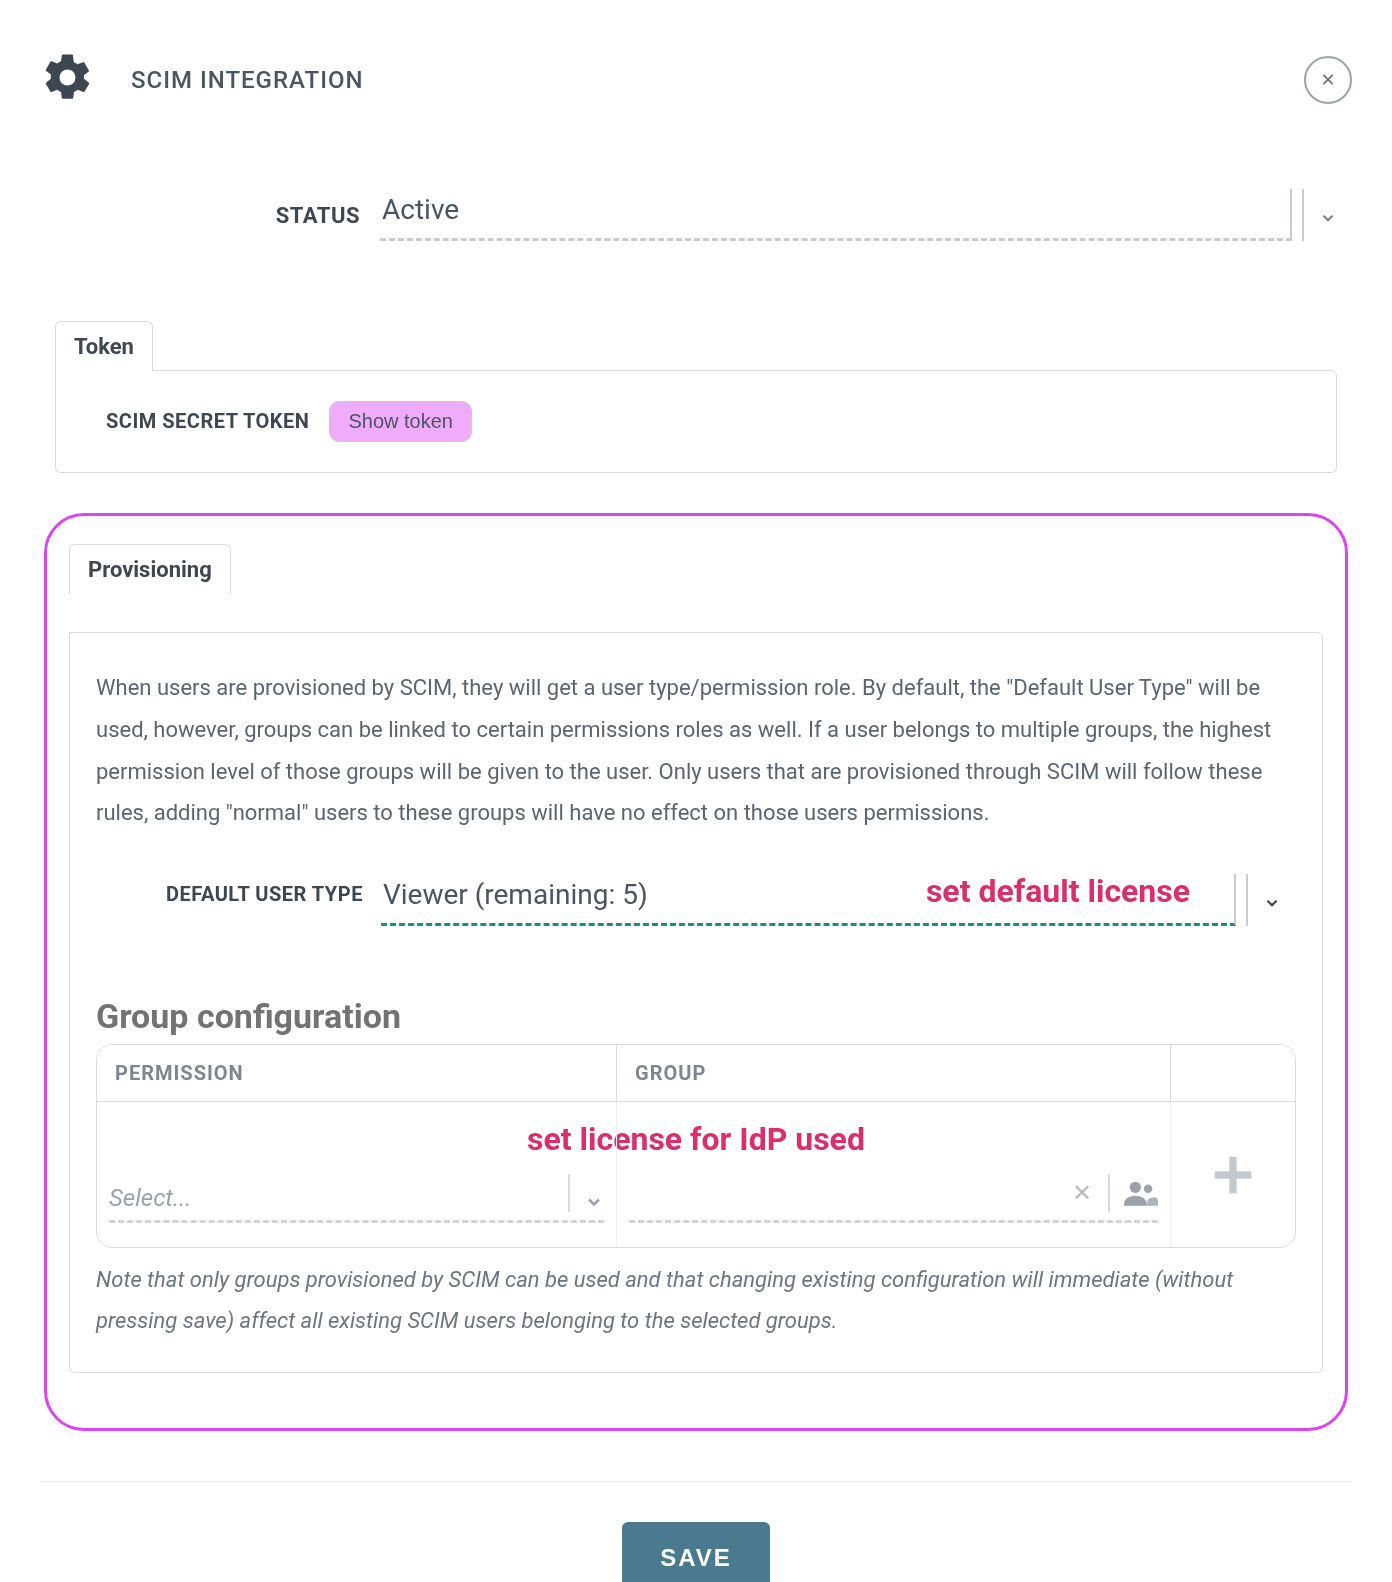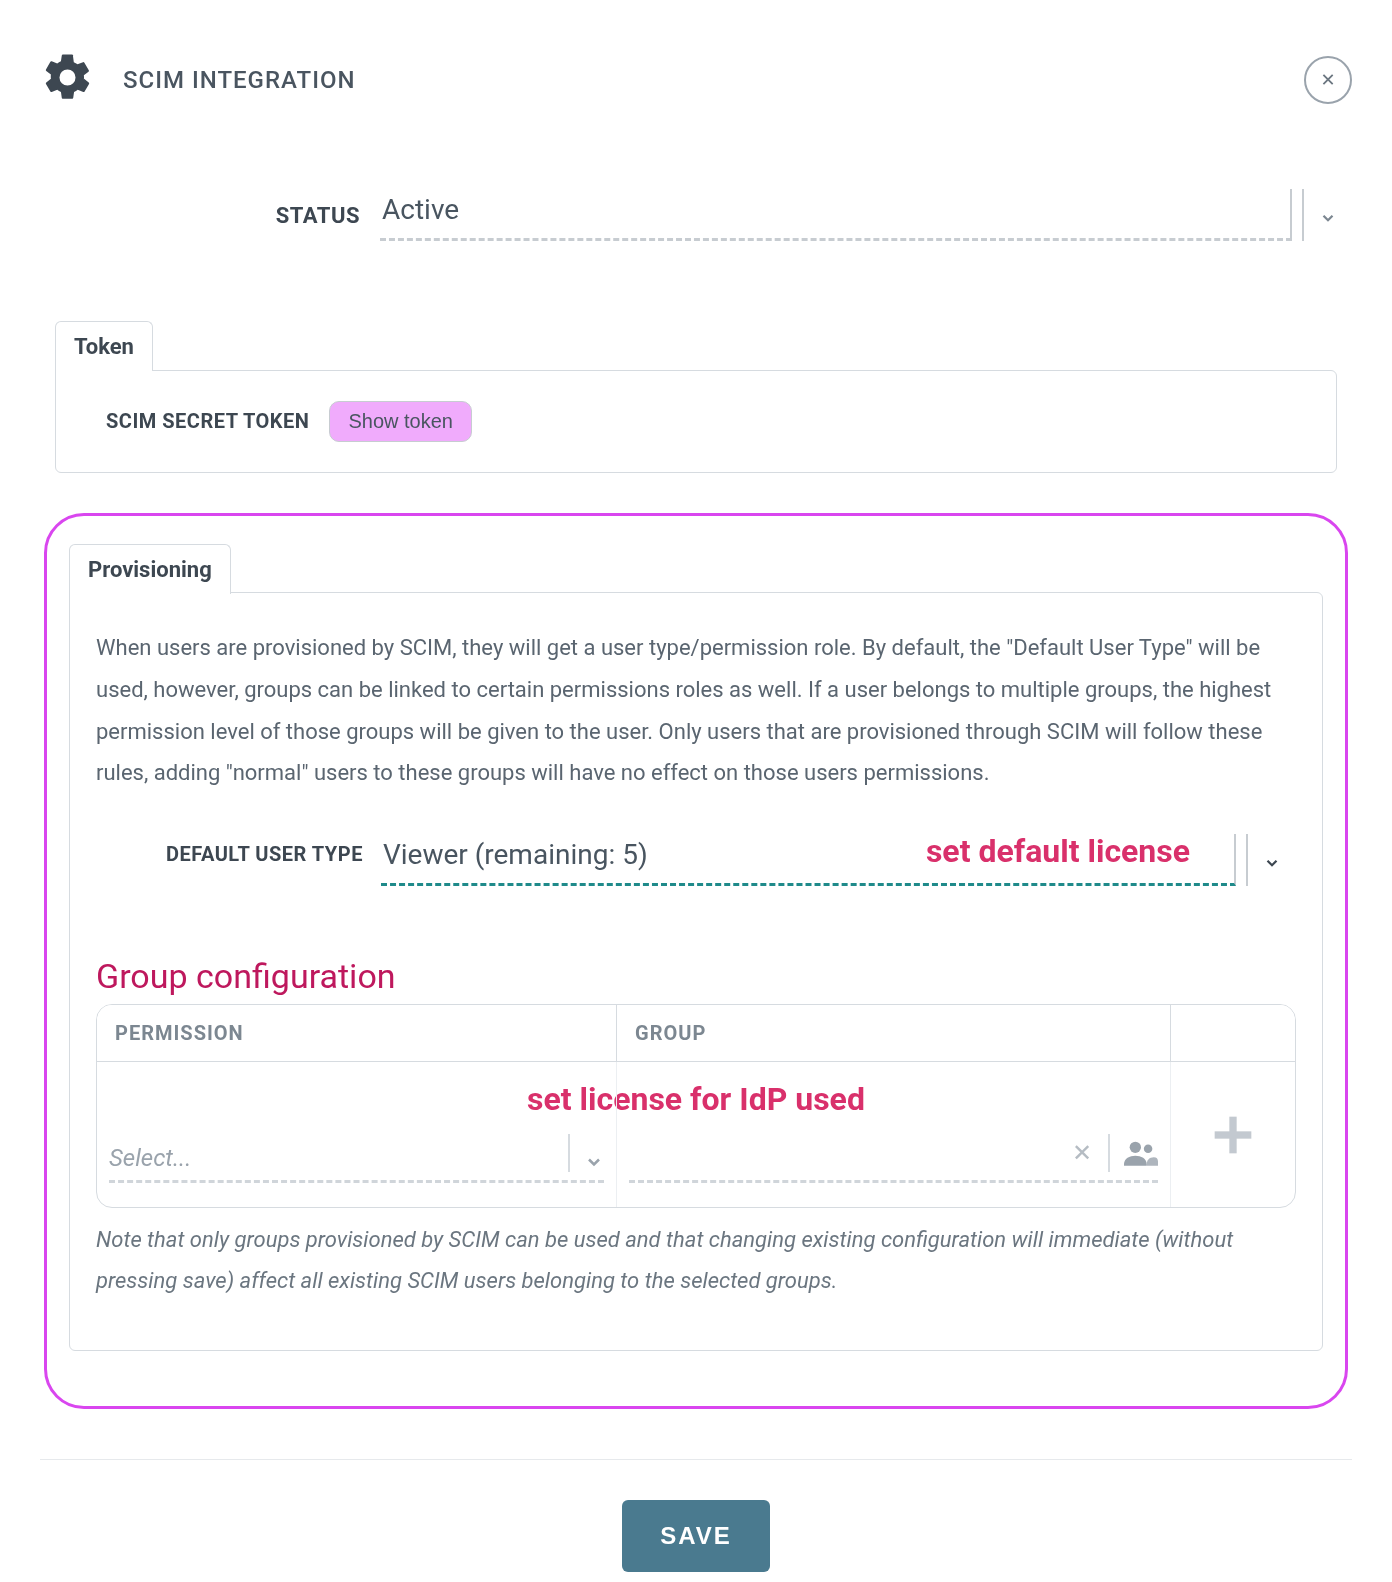--- a/index.html
+++ b/index.html
@@ -12,21 +12,21 @@
   }
   .header {
     display: flex;
     align-items: center;
     justify-content: space-between;
     margin-bottom: 80px;
   }
   .header-left {
     display: flex;
     align-items: center;
-    gap: 28px;
+    gap: 36px;
   }
   .gear-icon svg { width: 55px; height: 55px; fill: #3d4751; }
   .page-title {
     font-size: 24px;
     letter-spacing: 1px;
     color: #4a5560;
     font-weight: 500;
   }
   .close-btn {
     width: 48px; height: 48px;
@@ -163,22 +163,22 @@
     font-size: 32px;
     background: #fff;
     padding: 0 6px;
   }
   .annotation.default-license {
     right: 100px;
     top: -2px;
   }
   .group-config-heading {
     font-size: 34px;
-    font-weight: 400;
-    color: #be185d;
+    font-weight: 700;
+    color: #737373;
     margin-bottom: 8px;
   }
   .group-table {
     border: 1.5px solid #d6dbe0;
     border-radius: 16px;
     overflow: hidden;
   }
   .group-table-head {
     display: flex;
     border-bottom: 1.5px solid #d6dbe0;
@@ -328,21 +328,21 @@
       <button class="show-token-btn">Show token</button>
     </div>
   </div>
 </div>
 
 <div class="highlight-frame">
   <div class="tab-panel" style="margin:0 0 0 0;">
     <div class="tab-header">
       <div class="tab">Provisioning</div>
     </div>
-    <div class="tab-body" style="padding:34px 26px 48px;">
+    <div class="tab-body" style="padding:34px 26px 30px;margin-top:40px;">
       <p class="prov-desc">When users are provisioned by SCIM, they will get a user type/permission role. By default, the "Default User Type" will be used, however, groups can be linked to certain permissions roles as well. If a user belongs to multiple groups, the highest permission level of those groups will be given to the user. Only users that are provisioned through SCIM will follow these rules, adding "normal" users to these groups will have no effect on those users permissions.</p>
 
       <div class="user-type-row">
         <span class="user-type-label">DEFAULT USER TYPE</span>
         <div class="dashed-select teal" style="flex:1;">
           <span class="dashed-select-value">Viewer (remaining: 5)</span>
         </div>
         <div class="chevron-wrap">
           <svg class="chevron-down" style="color:#3d4751;" viewBox="0 0 24 24" fill="none" stroke="currentColor" stroke-width="3">
               <polyline points="6 9 12 15 18 9"></polyline>

